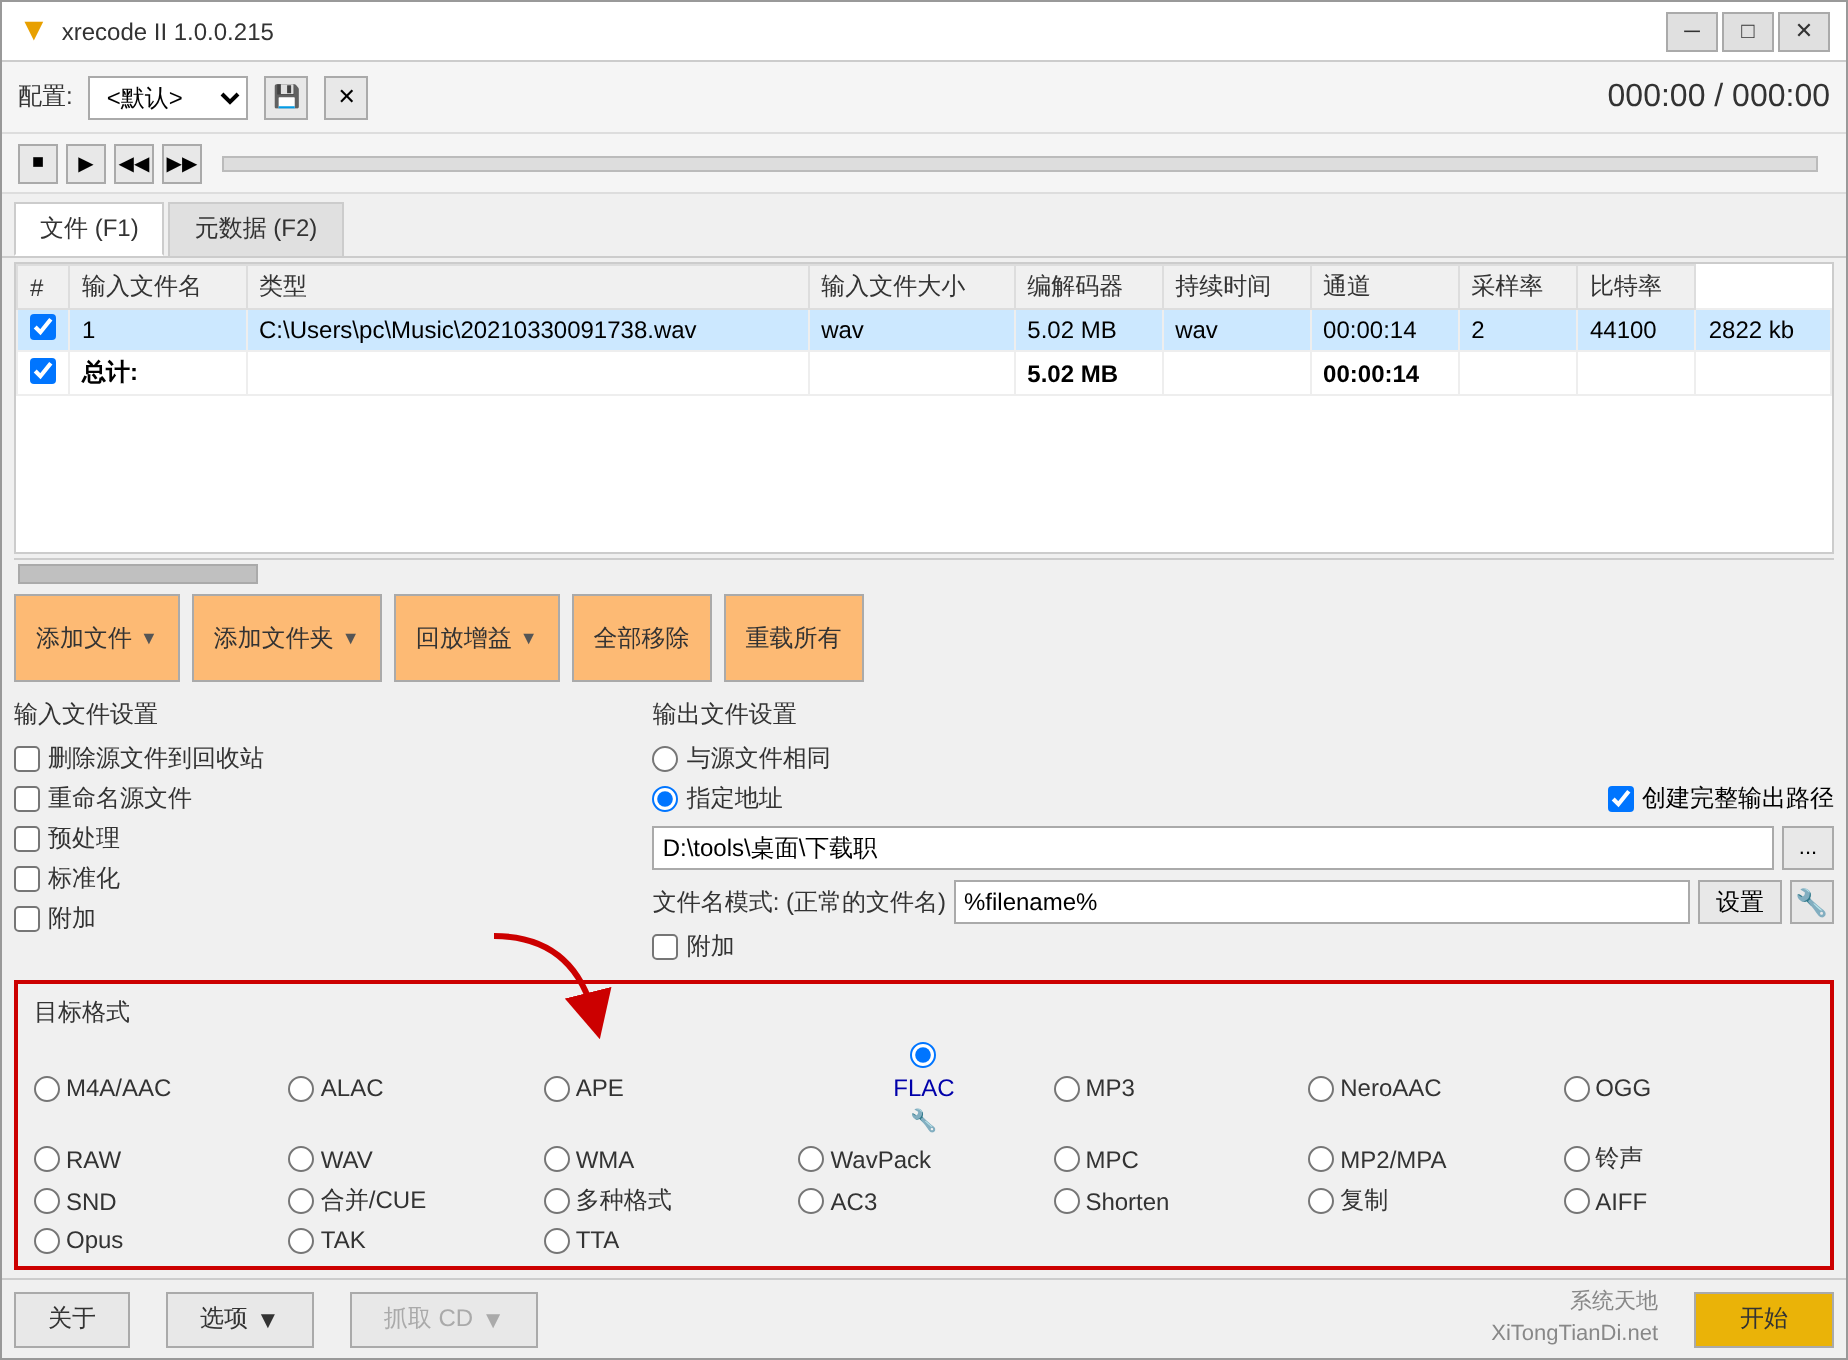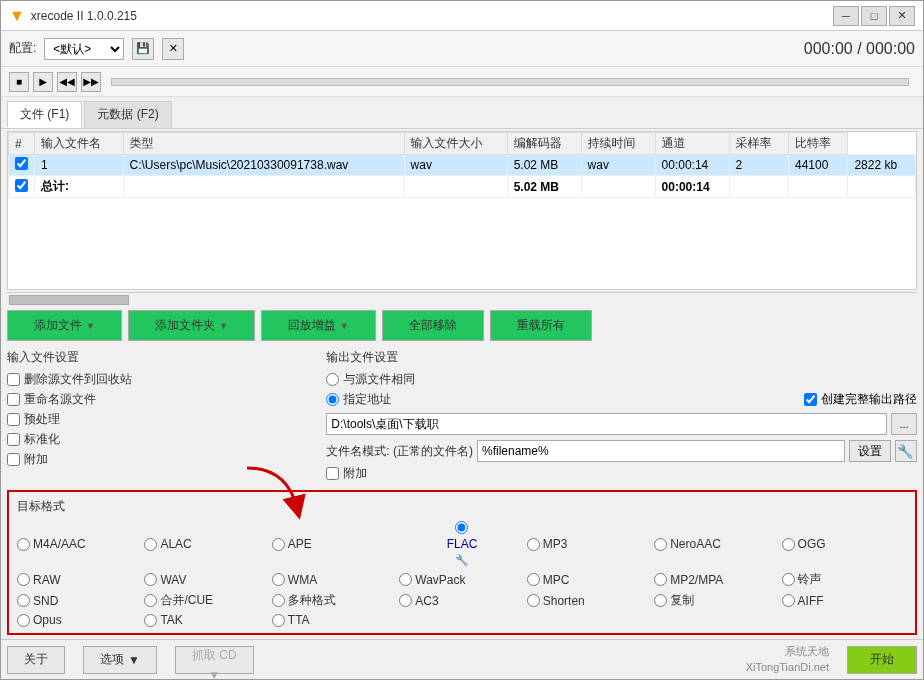--- a/index.html
+++ b/index.html
@@ -192,26 +192,26 @@
       margin-left: 2px;
     }
     
     .action-row {
       display: flex;
       gap: 6px;
       padding: 4px 6px;
       flex-shrink: 0;
     }
     .action-btn {
-      height: 31px;
-      background: #22c55e;
-      border: 1px solid #aaa;
-      cursor: pointer;
-      font-size: 12px;
-      padding: 0 26px;
+      height: 44px;
+      background: #fdba74;
+      border: 1px solid #aaa;
+      cursor: pointer;
+      font-size: 12px;
+      padding: 0 10px;
       display: flex;
       align-items: center;
       gap: 4px;
       color: #333;
     }
     .action-btn .dropdown-arrow {
       font-size: 9px;
       color: #555;
     }
     
@@ -357,27 +357,26 @@
       border: 1px solid #aaa;
       cursor: pointer;
       font-size: 12px;
       padding: 0 16px;
       display: flex;
       align-items: center;
       gap: 4px;
       color: #333;
     }
     .bottom-btn.start-btn {
-      background: #84cc16;
+      background: #eab308;
       min-width: 70px;
       justify-content: center;
     }
     .bottom-btn:disabled, .bottom-btn.disabled {
       color: #aaa;
-      flex-direction: column;
     }
     .spacer { flex: 1; }
   </style>
 </head>
 <body>
 
 <div class="window">
 
   <div class="title-bar">
     <span class="title-bar-logo">▼</span>

